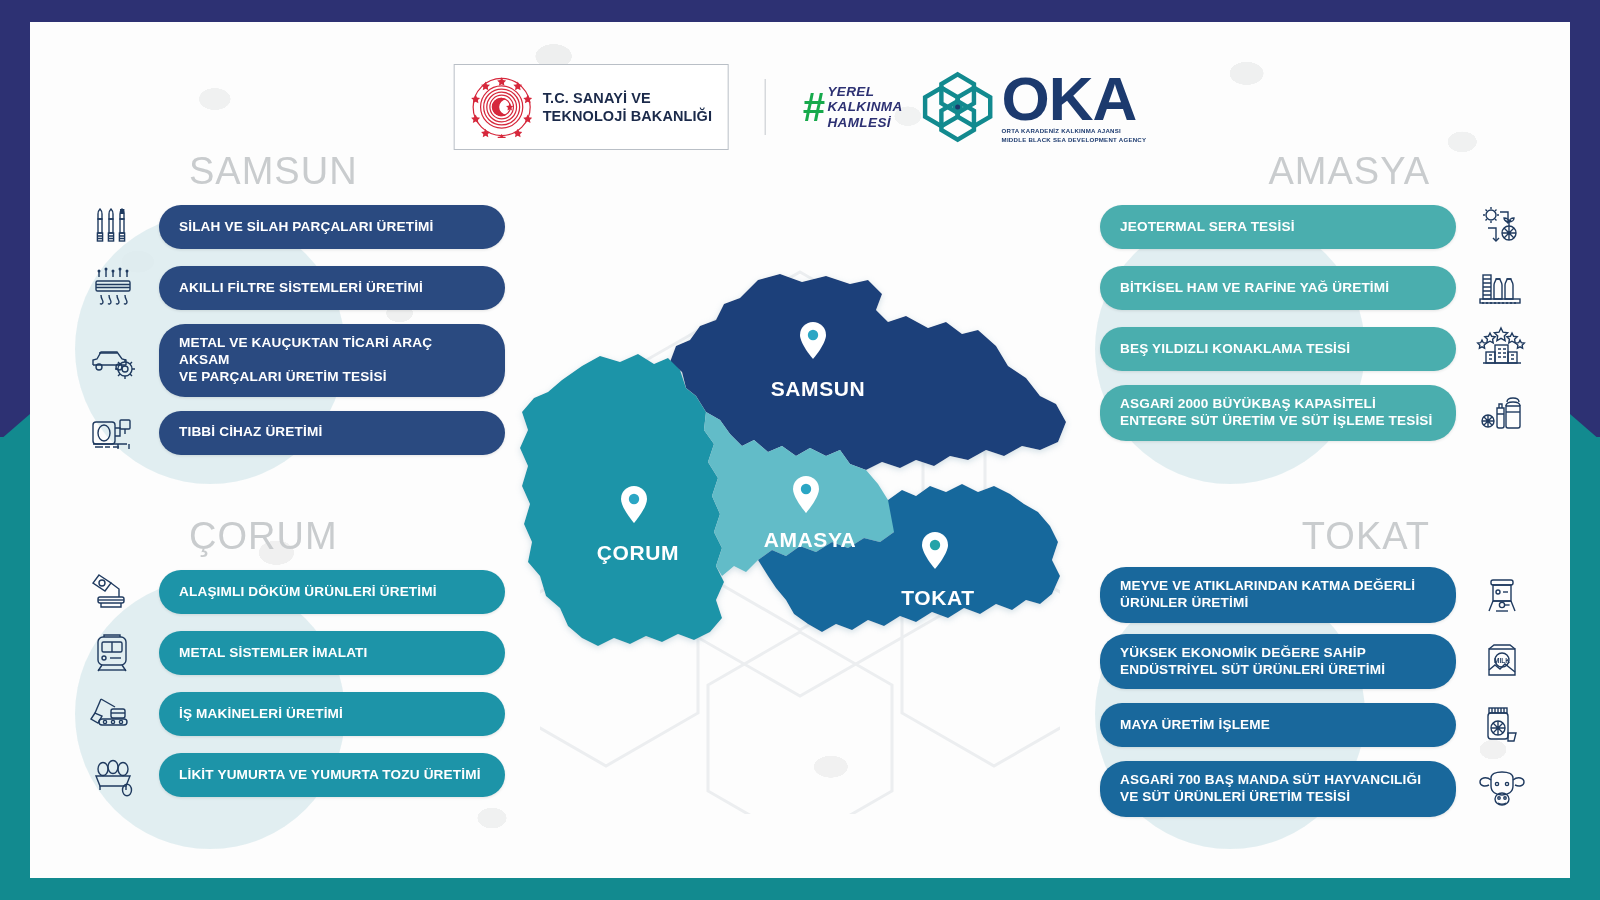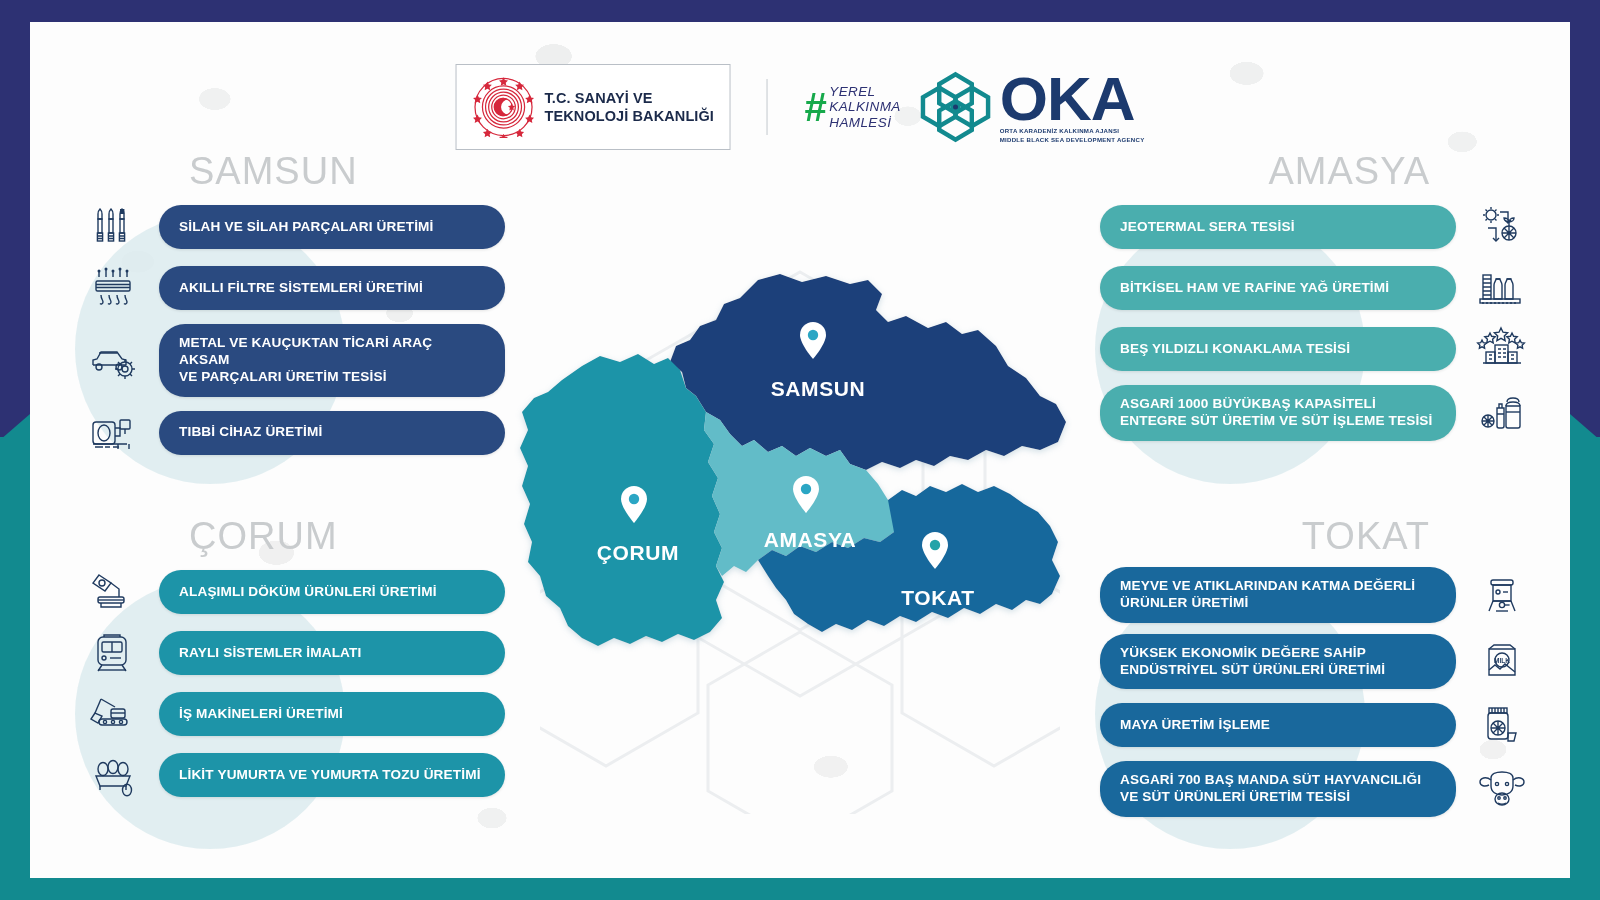--- a/index.html
+++ b/index.html
@@ -93,21 +93,21 @@
   #ministry-title {
     font-size: 14.5px; font-weight: bold; color: #1b2a4a;
     line-height: 1.25; letter-spacing: .1px; margin-left: 10px;
     white-space: pre-line;
   }
   #logo-divider { width: 1px; height: 56px; background: #c3c8cd; margin: 0 18px; }
   #hamle-mark { display: flex; align-items: center; gap: 5px; }
   #hamle-hash { font-size: 40px; font-weight: bold; color: #16a94b; line-height: .8;
                 font-style: italic; letter-spacing: -2px; }
   #hamle-lines {
-    font-size: 13.5px; font-weight: normal; color: #2d3173; font-style: italic;
+    font-size: 13.5px; font-weight: bold; color: #2d3173; font-style: italic;
     line-height: 1.12; letter-spacing: .4px; white-space: pre-line;
   }
   #oka-logo { display: flex; align-items: center; gap: 7px; }
   #oka-mark { width: 74px; height: 74px; flex: none; }
   #oka-text-wrap { display: flex; flex-direction: column; }
   #oka-word { font-size: 62px; font-weight: bold; color: #1c3a6e; line-height: .92;
               letter-spacing: -1px; }
   #oka-sub-tr, #oka-sub-en {
     font-size: 6.1px; font-weight: bold; color: #1c3a6e;
     letter-spacing: .25px; line-height: 1.45; white-space: nowrap;
@@ -379,21 +379,21 @@
               <rect x="17" y="14" width="20" height="10" rx="1.5"></rect>
               <path d="M27 14v10"></path>
               <circle cx="19" cy="30" r="2"></circle>
                   <path d="M25 30h11"></path>
               <path d="M17 37l-4 6M37 37l4 6"></path>
                   <path d="M13 42h28"></path>
               <path d="M19 9v-2h16v2"></path>
             </g>
               </svg>
           </span>
-          <div class="item-pill pill-corum">RAYLI SİSTEMLER İMALATI</div>
+          <div class="item-pill pill-corum">METAL SİSTEMLER İMALATI</div>
         </div>
 
         <div class="item-row">
           <span class="item-icon">
             <svg viewBox="0 0 56 50">
                 <g fill="none" stroke="#1f3a5f" stroke-width="1.4">
               <path d="M16 10 L30 18"></path>
                   <path d="M16 10 L10 24"></path>
               <path d="M10 24 L6 30 L13 34 L17 27 Z"></path>
               <rect x="26" y="20" width="14" height="9" rx="2"></rect>
@@ -497,21 +497,21 @@
               <path d="M32 18h14v20a2 2 0 0 1-2 2H34a2 2 0 0 1-2-2z"></path>
               <path d="M32 18c0-2 2-4 7-4s7 2 7 4"></path>
               <path d="M32 24h14"></path>
               <path d="M23 20h7v18a2 2 0 0 1-2 2h-3a2 2 0 0 1-2-2z"></path>
               <path d="M25 20v-4h3v4M23 26h7"></path>
               <circle cx="14" cy="33" r="6"></circle>
               <path d="M14 27v12M8 33h12M10 29l8 8M18 29l-8 8"></path>
             </g>
               </svg>
           </span>
-          <div class="item-pill pill-amasya">ASGARİ 1000 BÜYÜKBAŞ KAPASİTELİ
+          <div class="item-pill pill-amasya">ASGARİ 2000 BÜYÜKBAŞ KAPASİTELİ
 ENTEGRE SÜT ÜRETİM VE SÜT İŞLEME TESİSİ</div>
         </div>
       </div>
     </div>
 
     <div class="region-col" id="col-tokat">
       <div class="region-blob"></div>
       <div class="region-title">TOKAT</div>
       <div class="item-list">
 

